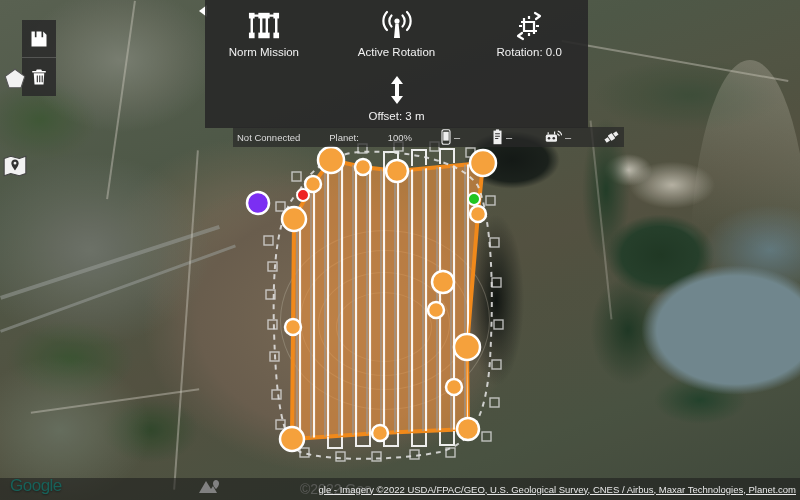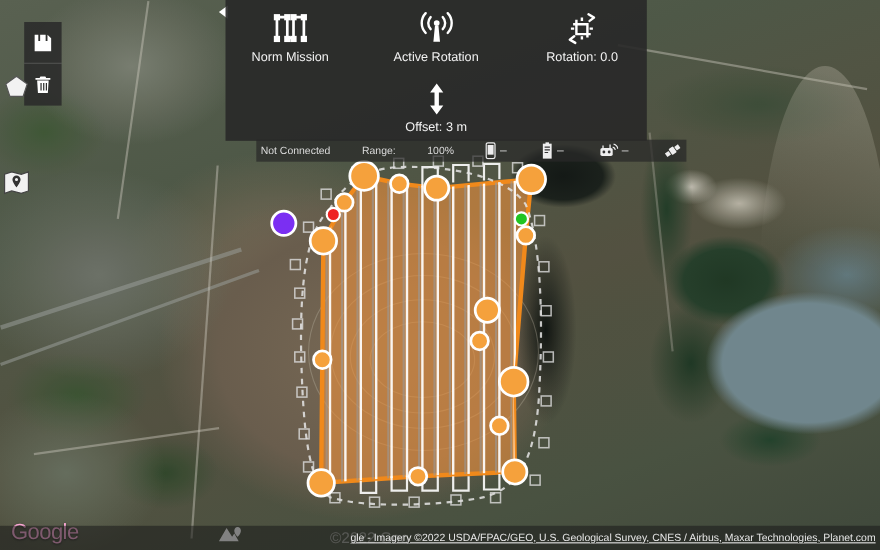--- a/index.html
+++ b/index.html
@@ -124,21 +124,21 @@
     padding-right: 4px;
     text-decoration: underline;
   }
   #attr-text { white-space: nowrap; }
   #gwatermark {
     position: absolute; left: 300px; bottom: 3px;
     color: rgba(235,235,235,.55); font-size: 14px; white-space: nowrap;
   }
   #google-logo {
     position: absolute; left: 10px; bottom: 4px;
-    color: #f9a8d4; font-size: 20px; letter-spacing: -.5px;
+    color: #14b8a6; font-size: 17px; letter-spacing: -.5px;
     font-family: "Liberation Sans", sans-serif;
     text-shadow: 0 1px 2px rgba(0,0,0,.6);
   }
   #terrain-icon { position: absolute; left: 198px; bottom: 2px; }
 </style>
 </head>
 <body>
 
 <div id="app">
 
@@ -367,21 +367,21 @@
           </svg>
         </div>
         <div class="tb-lbl">Offset: 3 m</div>
       </div>
     </div>
   </div>
 
   <div id="statusbar">
     <span class="st-txt">Not Connected</span>
     <span class="st-sep"></span>
-    <span class="st-txt">Range:</span>
+    <span class="st-txt">Planet:</span>
     <span class="st-sep"></span>
     <span class="st-txt">100%</span>
     <span class="st-sep"></span>
     <span class="st-ico">
       <svg width="10" height="16" viewBox="0 0 12 20">
           <rect x="1" y="1" width="10" height="18" rx="2" fill="none" stroke="#eee" stroke-width="1.4"></rect>
           <rect x="2.6" y="3.5" width="6.8" height="11" fill="#eee"></rect>
         </svg>
     </span>
     <span class="st-dash">–</span>

